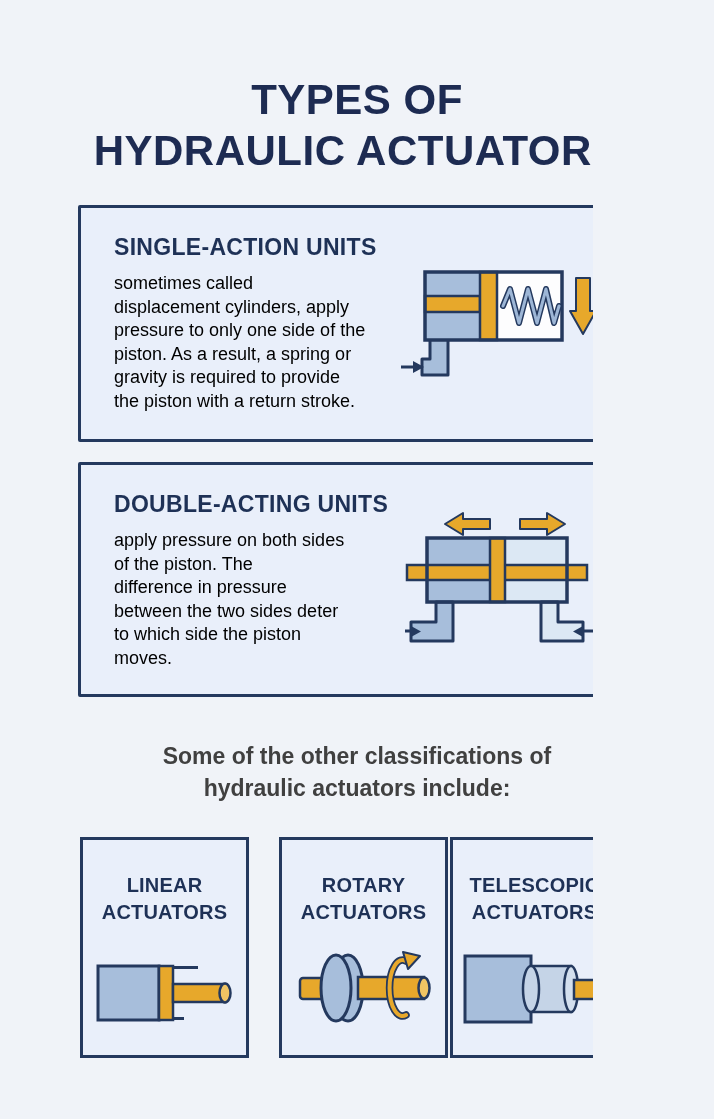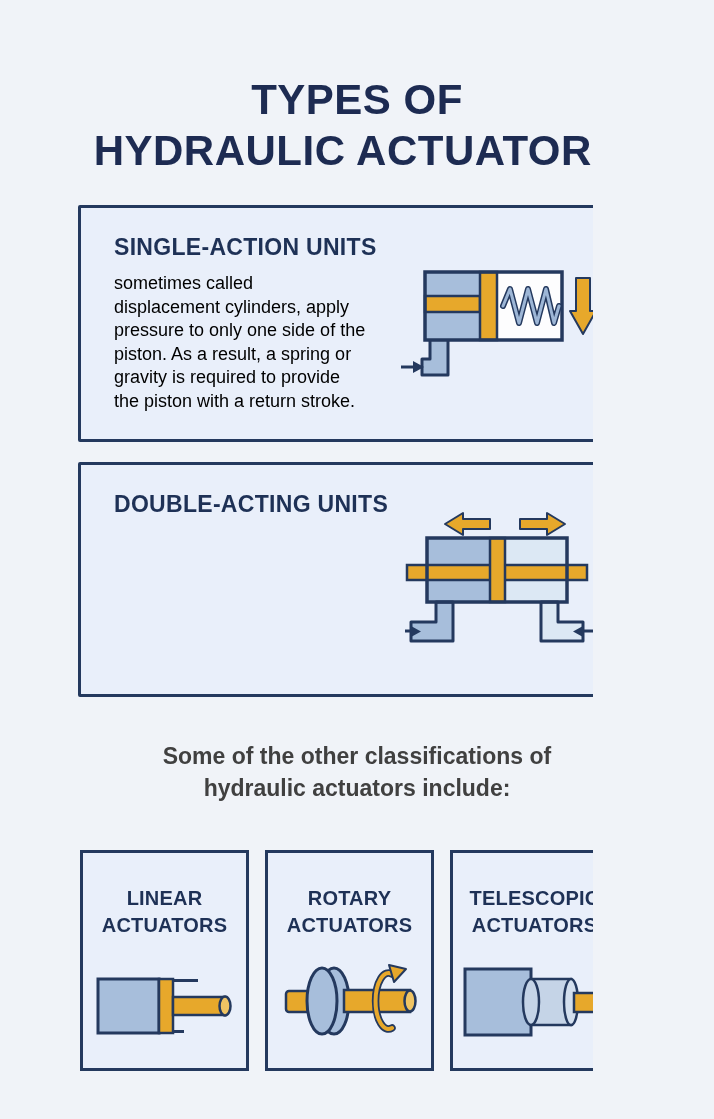--- a/index.html
+++ b/index.html
@@ -38,23 +38,23 @@
   .diagram-2 { position:absolute; left:324px; top:30px; }
 
   .subheading {
     position:absolute; top:740px; left:0; width:714px;
     text-align:center; font-size:23px; font-weight:bold;
     color:#404040; line-height:32px;
   }
 
   .mini-card {
     position:absolute; top:837px; width:163px; height:215px;
-    background:#e9effa; border:3px solid #24395e;margin-top:13px;
+    background:#e9effa; border:3px solid #24395e;
   }
-  .mini-a { left:80px; } .mini-b { left:265px; } .mini-c { left:450px; }
+  .mini-a { left:80px; } .mini-b { left:279px; } .mini-c { left:450px; }
   .mini-label {
     position:absolute; top:32px; left:0; width:100%;
     text-align:center; font-size:20px; font-weight:bold;
     color:#1e3156; line-height:27px; letter-spacing:0.2px;
   }
   .mini-diagram { position:absolute; }
   .mini-diagram.linear     { left:12px; top:118px; }
   .mini-diagram.rotary     { left:14px; top:102px; }
   .mini-diagram.telescopic { left:9px;  top:112px; }
 
@@ -99,20 +99,26 @@
         <polyline points="103,41 110,24 119,58 128,24 137,58 146,24 154,58 159,41" fill="none" stroke="#24395e" stroke-width="6" stroke-linejoin="round" stroke-linecap="round"></polyline>
         <polyline points="103,41 110,24 119,58 128,24 137,58 146,24 154,58 159,41" fill="none" stroke="#9db6d6" stroke-width="3" stroke-linejoin="round" stroke-linecap="round"></polyline>
       </g>
 
       <path d="M176,13 L190,13 L190,46 L196,46 L183,69 L170,46 L176,46 Z" fill="#e7a82b" stroke="#24395e" stroke-width="2" stroke-linejoin="round"></path>
     </svg>
   </div>
 
   <div class="card card-2">
     <div class="card-heading">DOUBLE-ACTING UNITS</div>
+    <div class="card-body pre">apply pressure on both sides
+of the piston. The
+difference in pressure
+between the two sides deter
+to which side the piston
+moves.</div>
 
     <svg class="diagram-2" width="200" height="170" viewBox="0 0 200 170">
 
       <path d="M85,24 L85,34 L58,34 L58,40 L40,29 L58,18 L58,24 Z" fill="#e7a82b" stroke="#24395e" stroke-width="2" stroke-linejoin="round"></path>
       <path d="M115,24 L115,34 L142,34 L142,40 L160,29 L142,18 L142,24 Z" fill="#e7a82b" stroke="#24395e" stroke-width="2" stroke-linejoin="round"></path>
 
       <rect x="22" y="43" width="63" height="64" fill="#a7bedb"></rect>
       <rect x="100" y="43" width="62" height="64" fill="#dce8f4"></rect>
 
       <path d="M31,107 L31,127 L6,127 L6,146 L48,146 L48,107 Z" fill="#a7bedb" stroke="#24395e" stroke-width="3" stroke-linejoin="round"></path>

